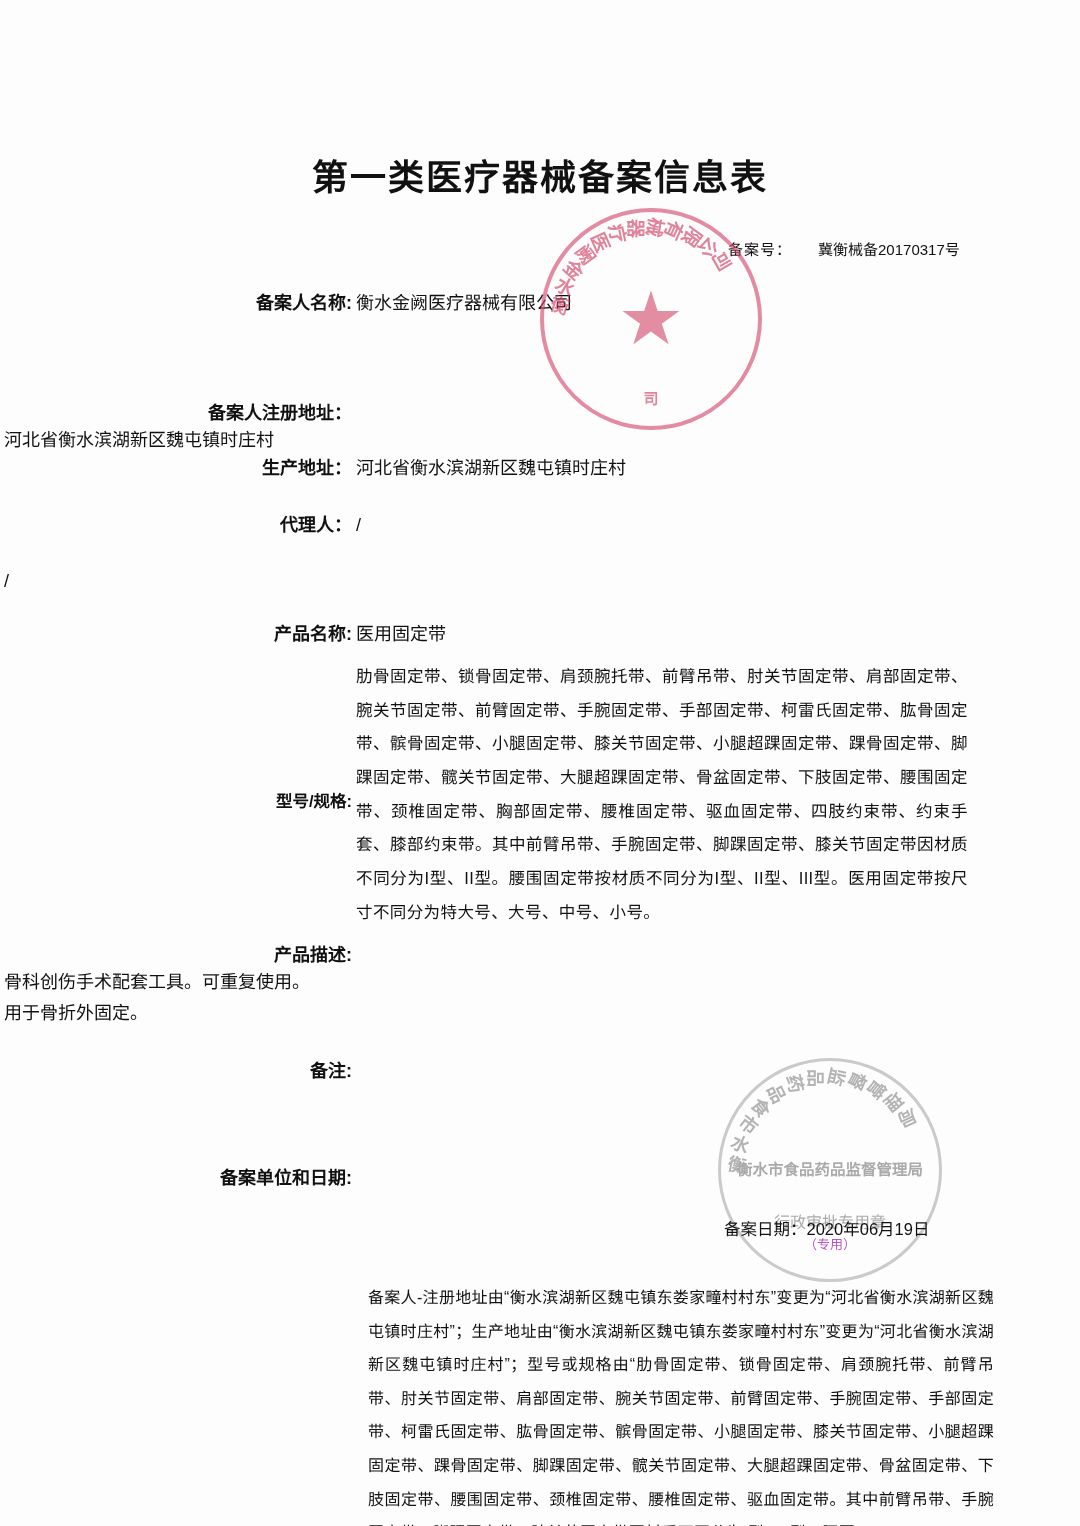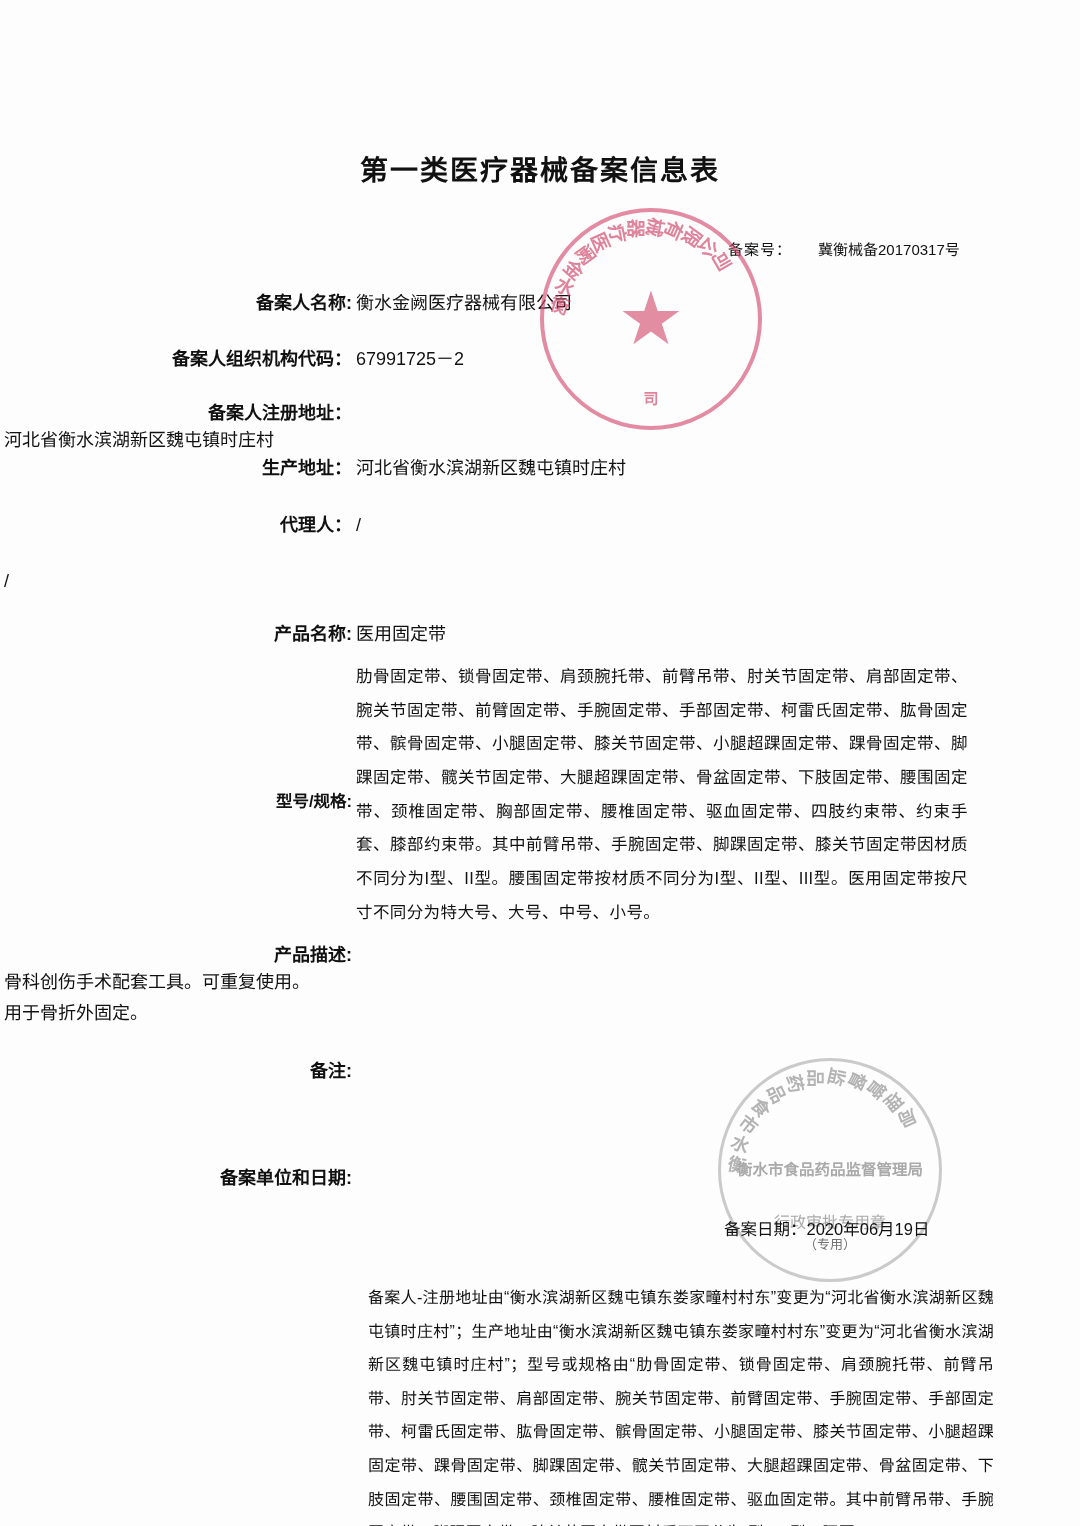--- a/index.html
+++ b/index.html
@@ -20,21 +20,21 @@
     overflow: hidden;
   }
 
   
   .doc-title {
     position: absolute;
     top: 148px;
     left: 0;
     width: 1080px;
     text-align: center;
-    font-size: 28px;
+    font-size: 36px;
     font-weight: bold;
     letter-spacing: 2px;
     color: #111;
   }
 
   
   .record-no {
     position: absolute;
     top: 238px;
     left: 728px;
@@ -213,21 +213,21 @@
     color: #8f8f8f;
     font-weight: bold;
   }
   .seal-2 .inner-small {
     position: absolute;
     bottom: 26px;
     left: 0;
     width: 100%;
     text-align: center;
     font-size: 13px;
-    color: #404040;
+    color: #a21caf;
   }
   .seal-2 .box-text {
     position: absolute;
     top: 148px;
     left: 0;
     width: 100%;
     text-align: center;
     font-size: 16px;
     color: #8e8e8e;
     font-weight: normal;
@@ -261,24 +261,20 @@
 
   <div class="record-no">
     <span class="rn-label">备案号：</span><span class="rn-value">冀衡械备20170317号</span>
   </div>
 
   <div class="field f-row v-name">
     <div class="lbl">备案人名称:</div>
     <div class="val">衡水金阙医疗器械有限公司</div>
   </div>
 
-  <div class="field f-row v-code">
-    <div class="lbl">备案人组织机构代码：</div>
-    <div class="val">67991725－2</div>
-  </div>
 
   <div class="field f-row v-addr">
     <div class="lbl">备案人注册地址：</div>
     <div class="val">河北省衡水滨湖新区魏屯镇时庄村</div>
   </div>
 
   <div class="field f-row v-prod">
     <div class="lbl">生产地址：</div>
     <div class="val">河北省衡水滨湖新区魏屯镇时庄村</div>
   </div>

